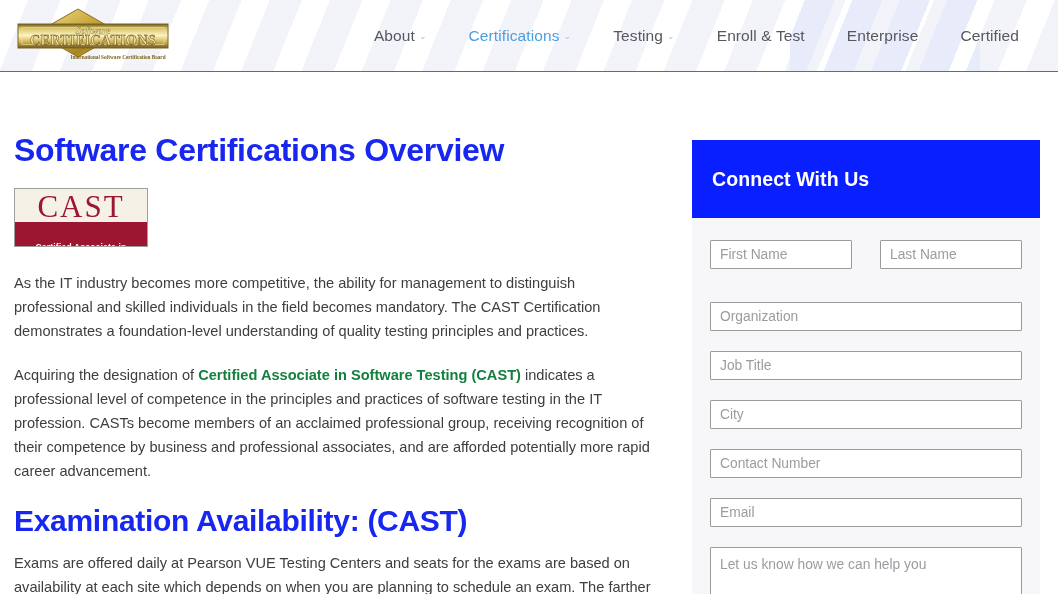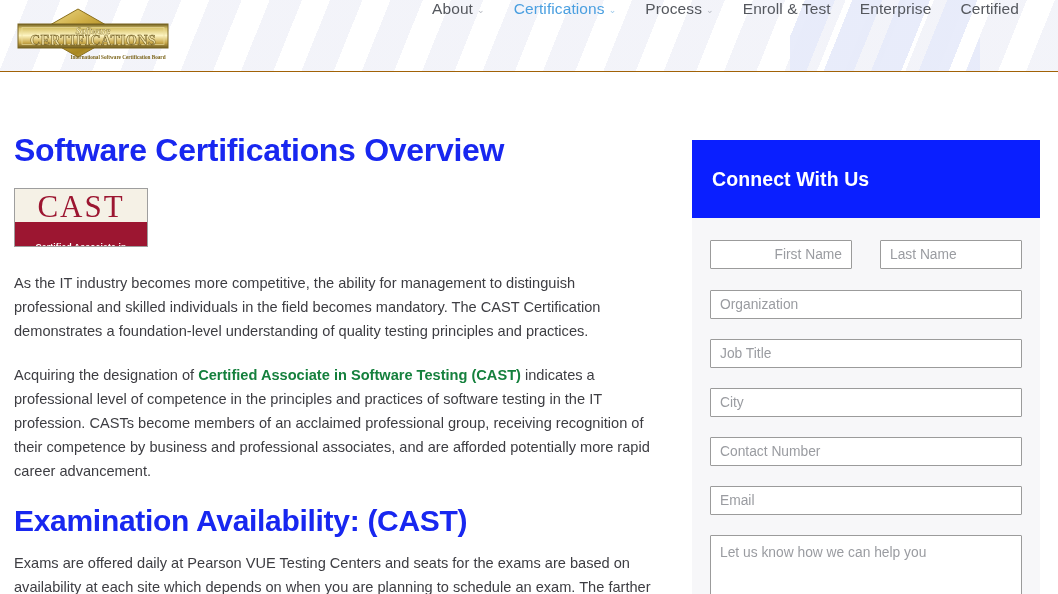--- a/index.html
+++ b/index.html
@@ -53,22 +53,22 @@
     left: 14px; top: 7px;
     width: 158px; height: 60px;
     z-index: 3;
   }
 
   .main-nav {
     position: absolute;
     right: 26px; top: 0;
     height: 71px;
     display: flex;
-    align-items: flex-start;
-    gap: 3px;
+    align-items: center;
+    gap: 16px;
     z-index: 3;
   }
   .nav-item {
     display: flex;
     align-items: center;
     gap: 4px;
     padding: 0 13px;
     font-size: 15.5px;
     color: #55585e;
     cursor: pointer;
@@ -254,21 +254,21 @@
   <nav class="main-nav">
     <div class="nav-item">
       <span>About</span>
       <span class="nav-caret">⌄</span>
     </div>
     <div class="nav-item active">
       <span>Certifications</span>
       <span class="nav-caret">⌄</span>
     </div>
     <div class="nav-item">
-      <span>Process</span>
+      <span>Testing</span>
       <span class="nav-caret">⌄</span>
     </div>
     <div class="nav-item">
       <span>Enroll &amp; Test</span>
     </div>
     <div class="nav-item">
       <span>Enterprise</span>
     </div>
     <div class="nav-item">
       <span>Certified</span>
@@ -302,21 +302,21 @@
 
   </div>
 
   <aside class="contact-panel">
     <div class="panel-header">
       <span class="panel-header-title">Connect With Us</span>
     </div>
     <div class="panel-body">
 
       <div class="field-row">
-        <input class="fld" type="text" style="margin-bottom: 4px; text-align: right;" placeholder="First Name">
+        <input class="fld" type="text" style="margin-bottom: 16px;" placeholder="First Name">
         <input class="fld" type="text" style="margin-bottom: 0px;" placeholder="Last Name">
       </div>
 
       <input class="fld" type="text" placeholder="Organization" style="">
 
       <input class="fld" type="text" placeholder="Job Title" style="">
 
       <input class="fld" type="text" placeholder="City" style="">
 
       <input class="fld" type="text" placeholder="Contact Number" style="">

